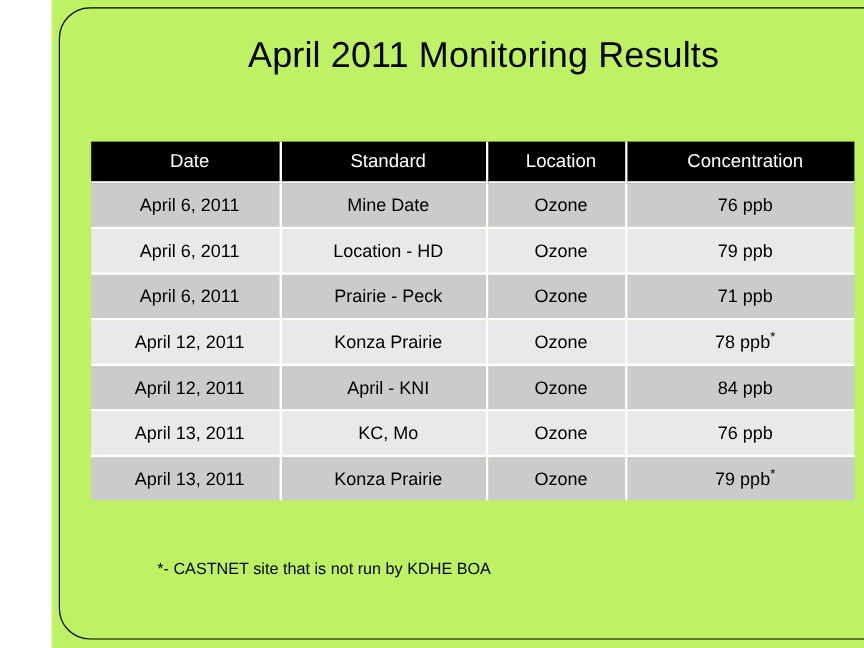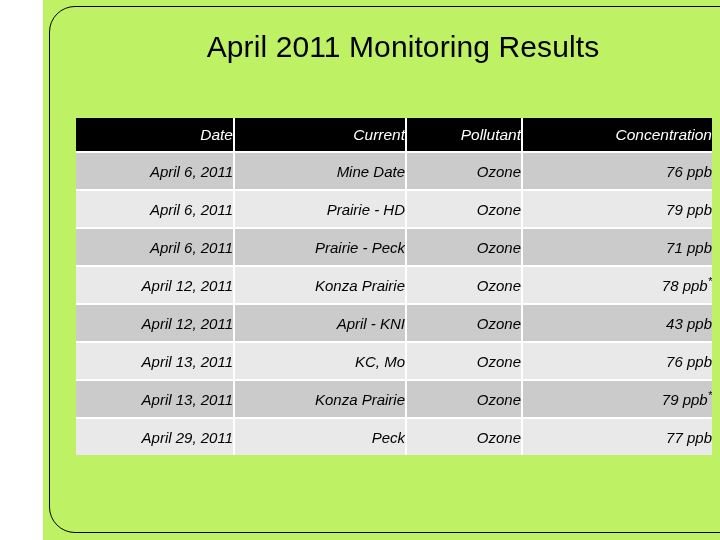--- a/index.html
+++ b/index.html
@@ -81,26 +81,25 @@
   #results-table col.c-conc     { width: 189px; }
 
   #results-table th,
   #results-table td {
     padding: 0 0 0 7px;
     margin: 0;
     vertical-align: middle;
     font-size: 15px;
     font-weight: 400;
     color: #000000;
-    text-align: right;
+    text-align: center;
     border-right: 2px solid #ffffff;
     border-bottom: 2px solid #ffffff;
     overflow: hidden;
     white-space: nowrap;
-    font-style: italic;
   }
   #results-table th:last-child,
   #results-table td:last-child { border-right: none; }
 
   #results-table thead th {
     height: 33px;
     background: #000000;
     color: #ffffff;
     font-weight: 400;
     font-size: 15.5px;
@@ -143,71 +142,66 @@
   <table id="results-table">
     <colgroup>
       <col class="c-date">
       <col class="c-location">
       <col class="c-poll">
       <col class="c-conc">
     </colgroup>
     <thead>
       <tr>
         <th>Date</th>
-        <th>Current</th>
-        <th>Pollutant</th>
+        <th>Standard</th>
+        <th>Location</th>
         <th>Concentration</th>
       </tr>
     </thead>
     <tbody id="results-body">
         <tr class="shade-dark">
           <td>April 6, 2011</td>
           <td>Mine Date</td>
           <td>Ozone</td>
           <td>76 ppb</td>
         </tr>
         <tr class="shade-light">
           <td>April 6, 2011</td>
-          <td>Prairie - HD</td>
+          <td>Location - HD</td>
           <td>Ozone</td>
           <td>79 ppb</td>
         </tr>
         <tr class="shade-dark">
           <td>April 6, 2011</td>
           <td>Prairie - Peck</td>
           <td>Ozone</td>
           <td>71 ppb</td>
         </tr>
         <tr class="shade-light">
           <td>April 12, 2011</td>
           <td>Konza Prairie</td>
           <td>Ozone</td>
           <td>78 ppb<span class="sup-mark">*</span></td>
         </tr>
         <tr class="shade-dark">
           <td>April 12, 2011</td>
           <td>April - KNI</td>
           <td>Ozone</td>
-          <td>43 ppb</td>
+          <td>84 ppb</td>
         </tr>
         <tr class="shade-light">
           <td>April 13, 2011</td>
           <td>KC, Mo</td>
           <td>Ozone</td>
           <td>76 ppb</td>
         </tr>
         <tr class="shade-dark">
           <td>April 13, 2011</td>
           <td>Konza Prairie</td>
           <td>Ozone</td>
           <td>79 ppb<span class="sup-mark">*</span></td>
         </tr>
-        <tr class="shade-light">
-          <td>April 29, 2011</td>
-          <td>Peck</td>
-          <td>Ozone</td>
-          <td>77 ppb</td>
-        </tr>
       </tbody>
   </table>
 
+  <div id="footnote">*- CASTNET site that is not run by KDHE BOA</div>
 
 </div>
 
 </body></html>

